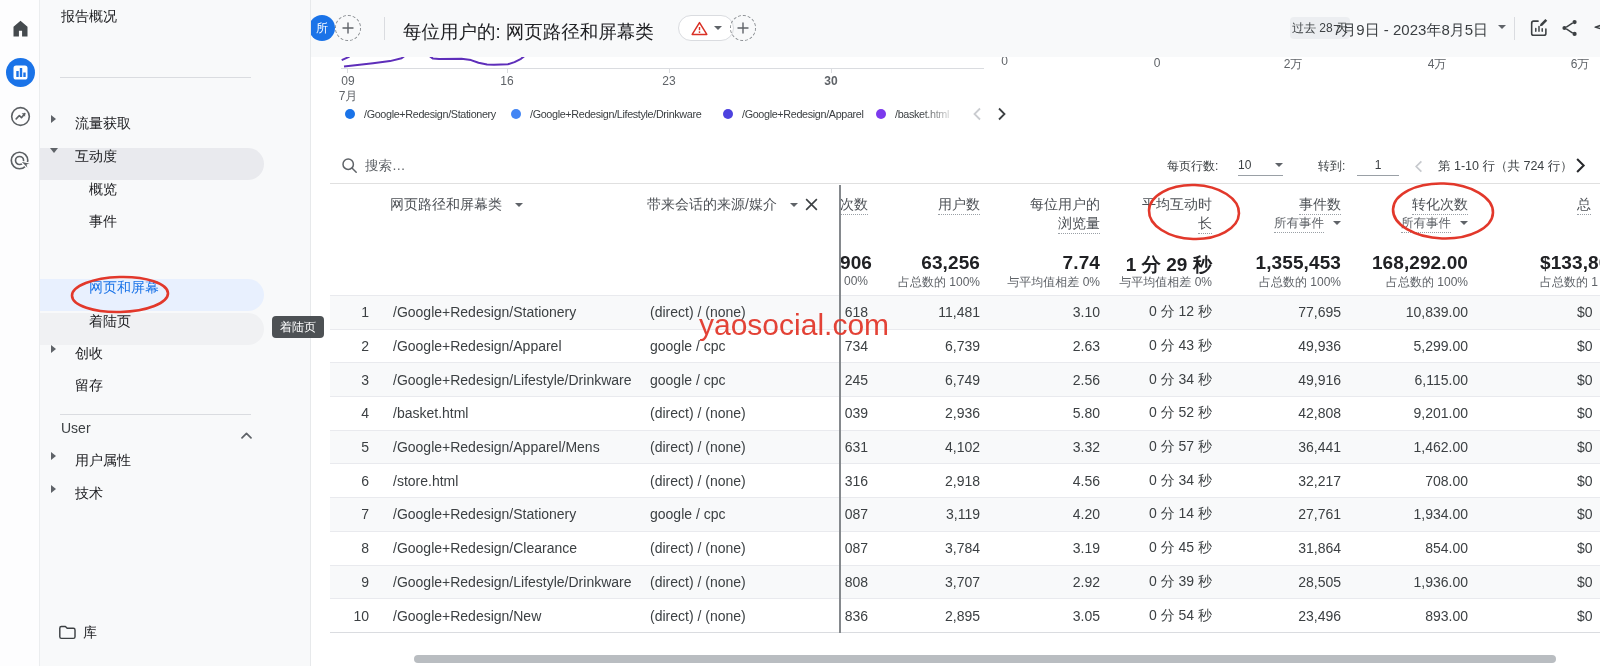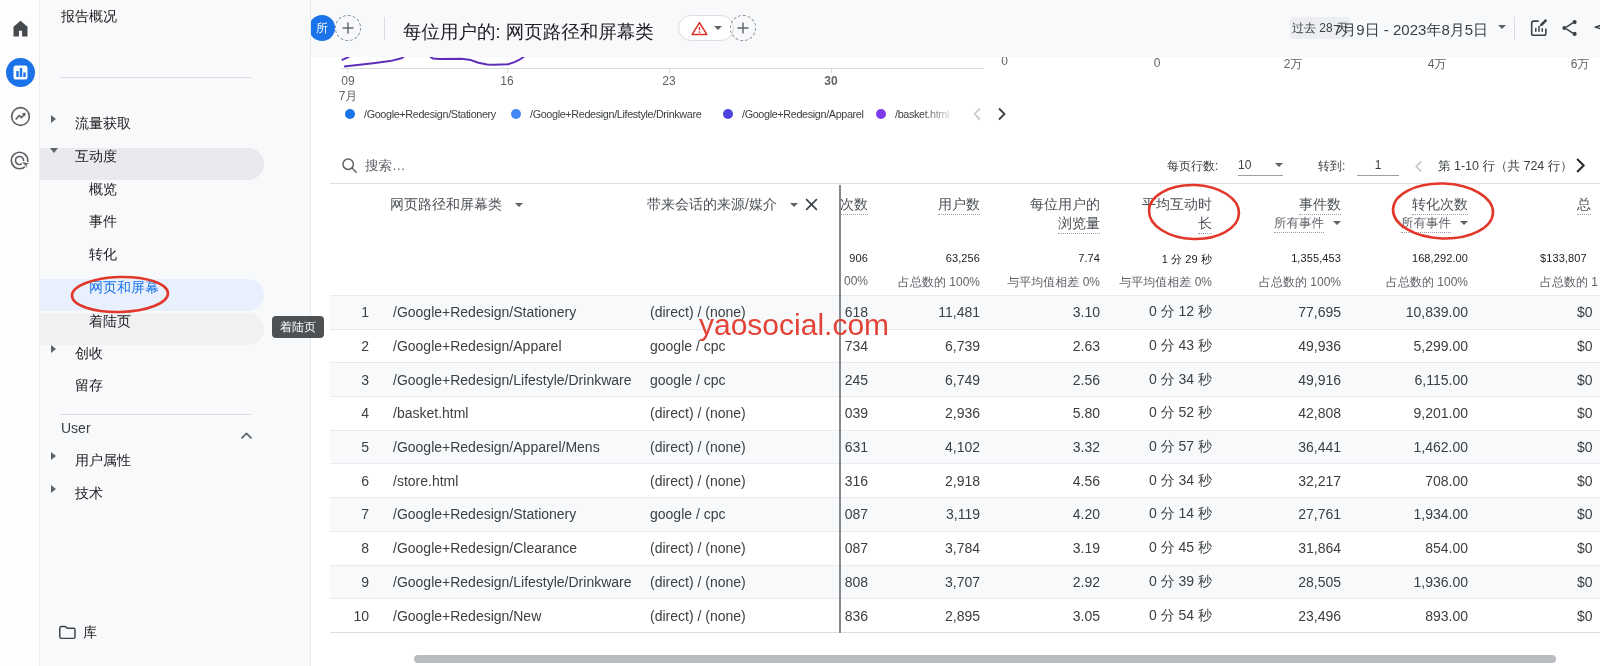--- a/index.html
+++ b/index.html
@@ -76,21 +76,21 @@
   .col-rev-t { position:absolute; left:1210px; text-align:left; }
 
   .tbl-header { position:absolute; left:330px; top:184px; width:1270px; height:62px; font-size:14px; color:#4d5156; }
   .hdr-line1 { position:absolute; top:12px; white-space:nowrap; }
   .hdr-line2 { position:absolute; top:31px; white-space:nowrap; }
   .dotted { border-bottom:1.5px dotted #9aa0a6; padding-bottom:2px; }
   .hdr-sub { font-size:12.5px; color:#5f6368; }
   .hdr-caret { display:inline-block; margin-left:9px; vertical-align:2px; }
 
   .tbl-totals { position:absolute; left:330px; top:246px; width:1270px; height:50px; }
-  .tot-val { position:absolute; top:6px; font-size:11px; font-weight:400; color:#202124; white-space:nowrap; letter-spacing:0.1px; }
+  .tot-val { position:absolute; top:6px; font-size:19px; font-weight:700; color:#202124; white-space:nowrap; letter-spacing:0.1px; }
   .tot-sub { position:absolute; top:28px; font-size:12px; color:#5f6368; white-space:nowrap; }
 
   .tbl-rows { position:absolute; left:330px; top:295px; width:1270px; }
   .trow { position:relative; width:1270px; height:33.7px; border-top:1px solid #e9eaee; font-size:14px; color:#3c4043; }
   .trow.odd { background:#f8f9fa; }
   .trow > div { top:50%; transform:translateY(-50%); white-space:nowrap; }
   .tbl-bottom { position:absolute; left:330px; top:632px; width:1270px; height:1px; background:#dadce0; }
 
   .col-divider { position:absolute; left:839px; top:185px; width:2px; height:448px; background:#85898d; z-index:5; }
 
@@ -152,23 +152,20 @@
     </div>
     <div class="nav-row nav-pill" style="top:148px; background:#e9eaee;">
       <span class="nav-arrow arrow-down" style="left:10px;"></span>
       <span class="nav-label-2">互动度</span>
     </div>
     <div class="nav-row" style="top:181px;">
       <span class="nav-label-3">概览</span>
     </div>
     <div class="nav-row" style="top:213px;">
       <span class="nav-label-3">事件</span>
-    </div>
-    <div class="nav-row" style="top:246px;">
-      <span class="nav-label-3">转化</span>
     </div>
     <div class="nav-row nav-pill" style="top:279px; background:#e8f0fe; color:#1a73e8;">
       <span class="nav-label-3">网页和屏幕</span>
     </div>
     <div class="nav-row nav-pill" style="top:313px; background:#f0f1f3;">
       <span class="nav-label-3">着陆页</span>
     </div>
     <div class="nav-row" style="top:345px;">
       <span class="nav-arrow arrow-right"></span>
       <span class="nav-label-2">创收</span>

